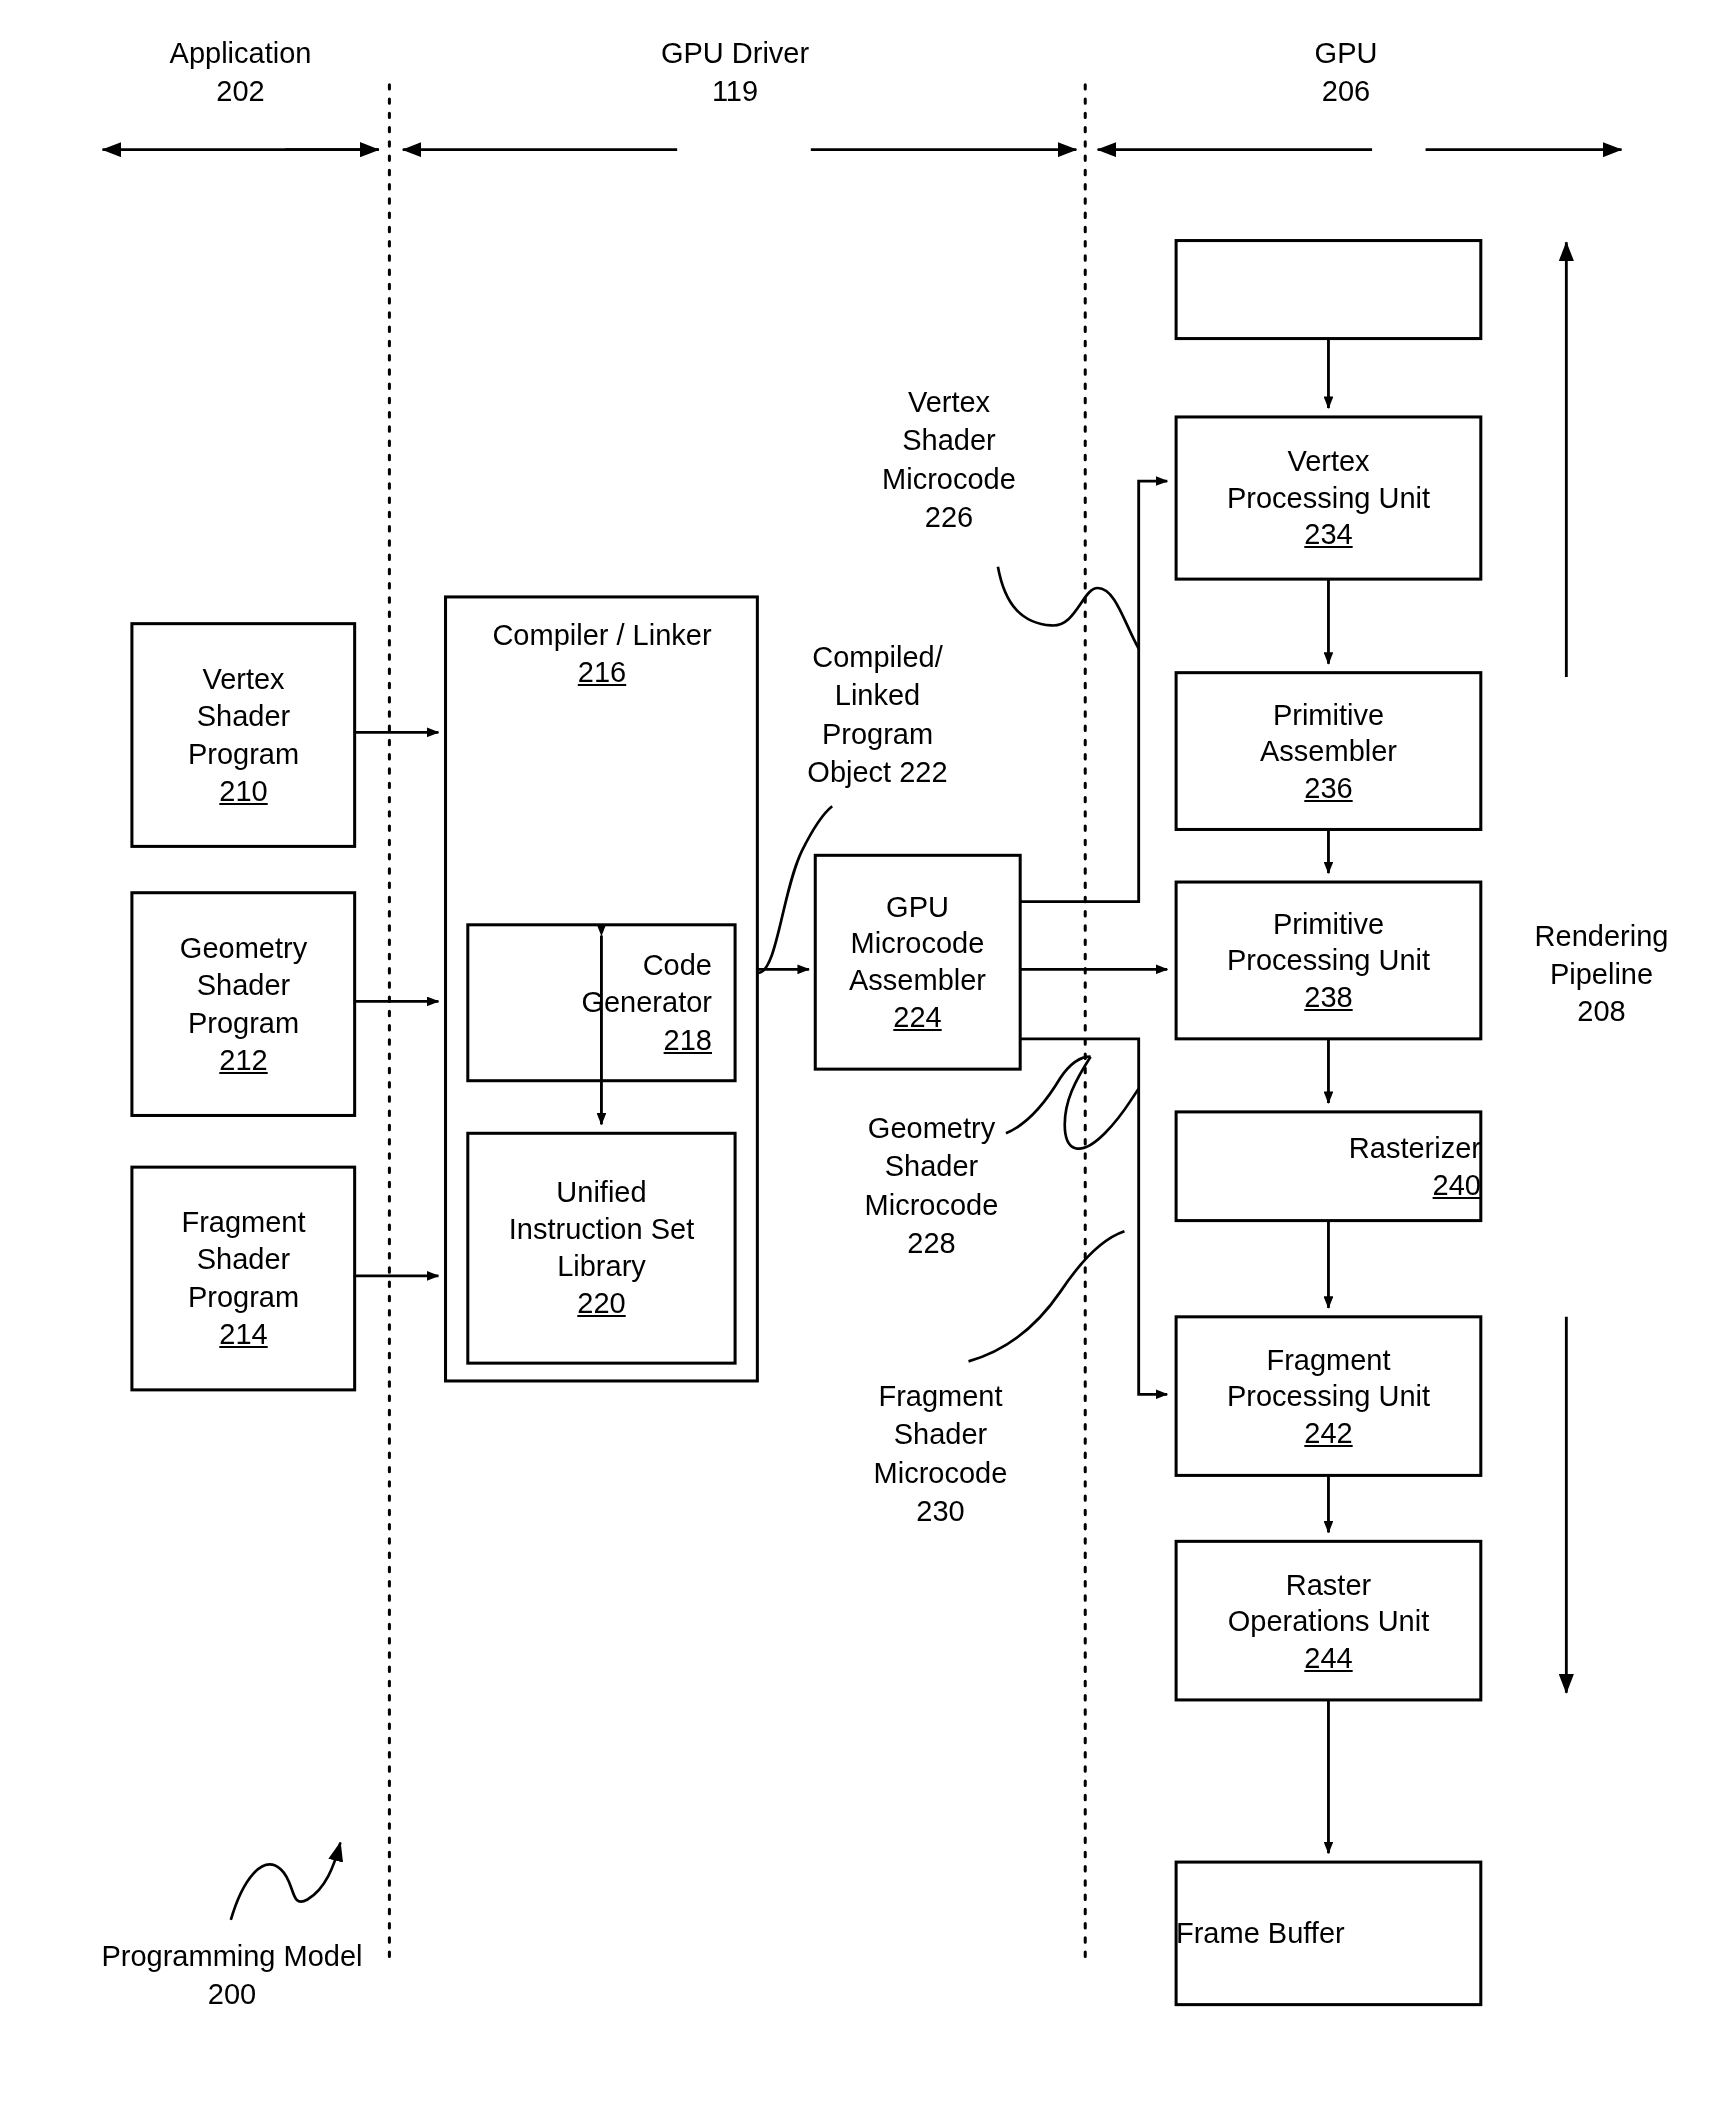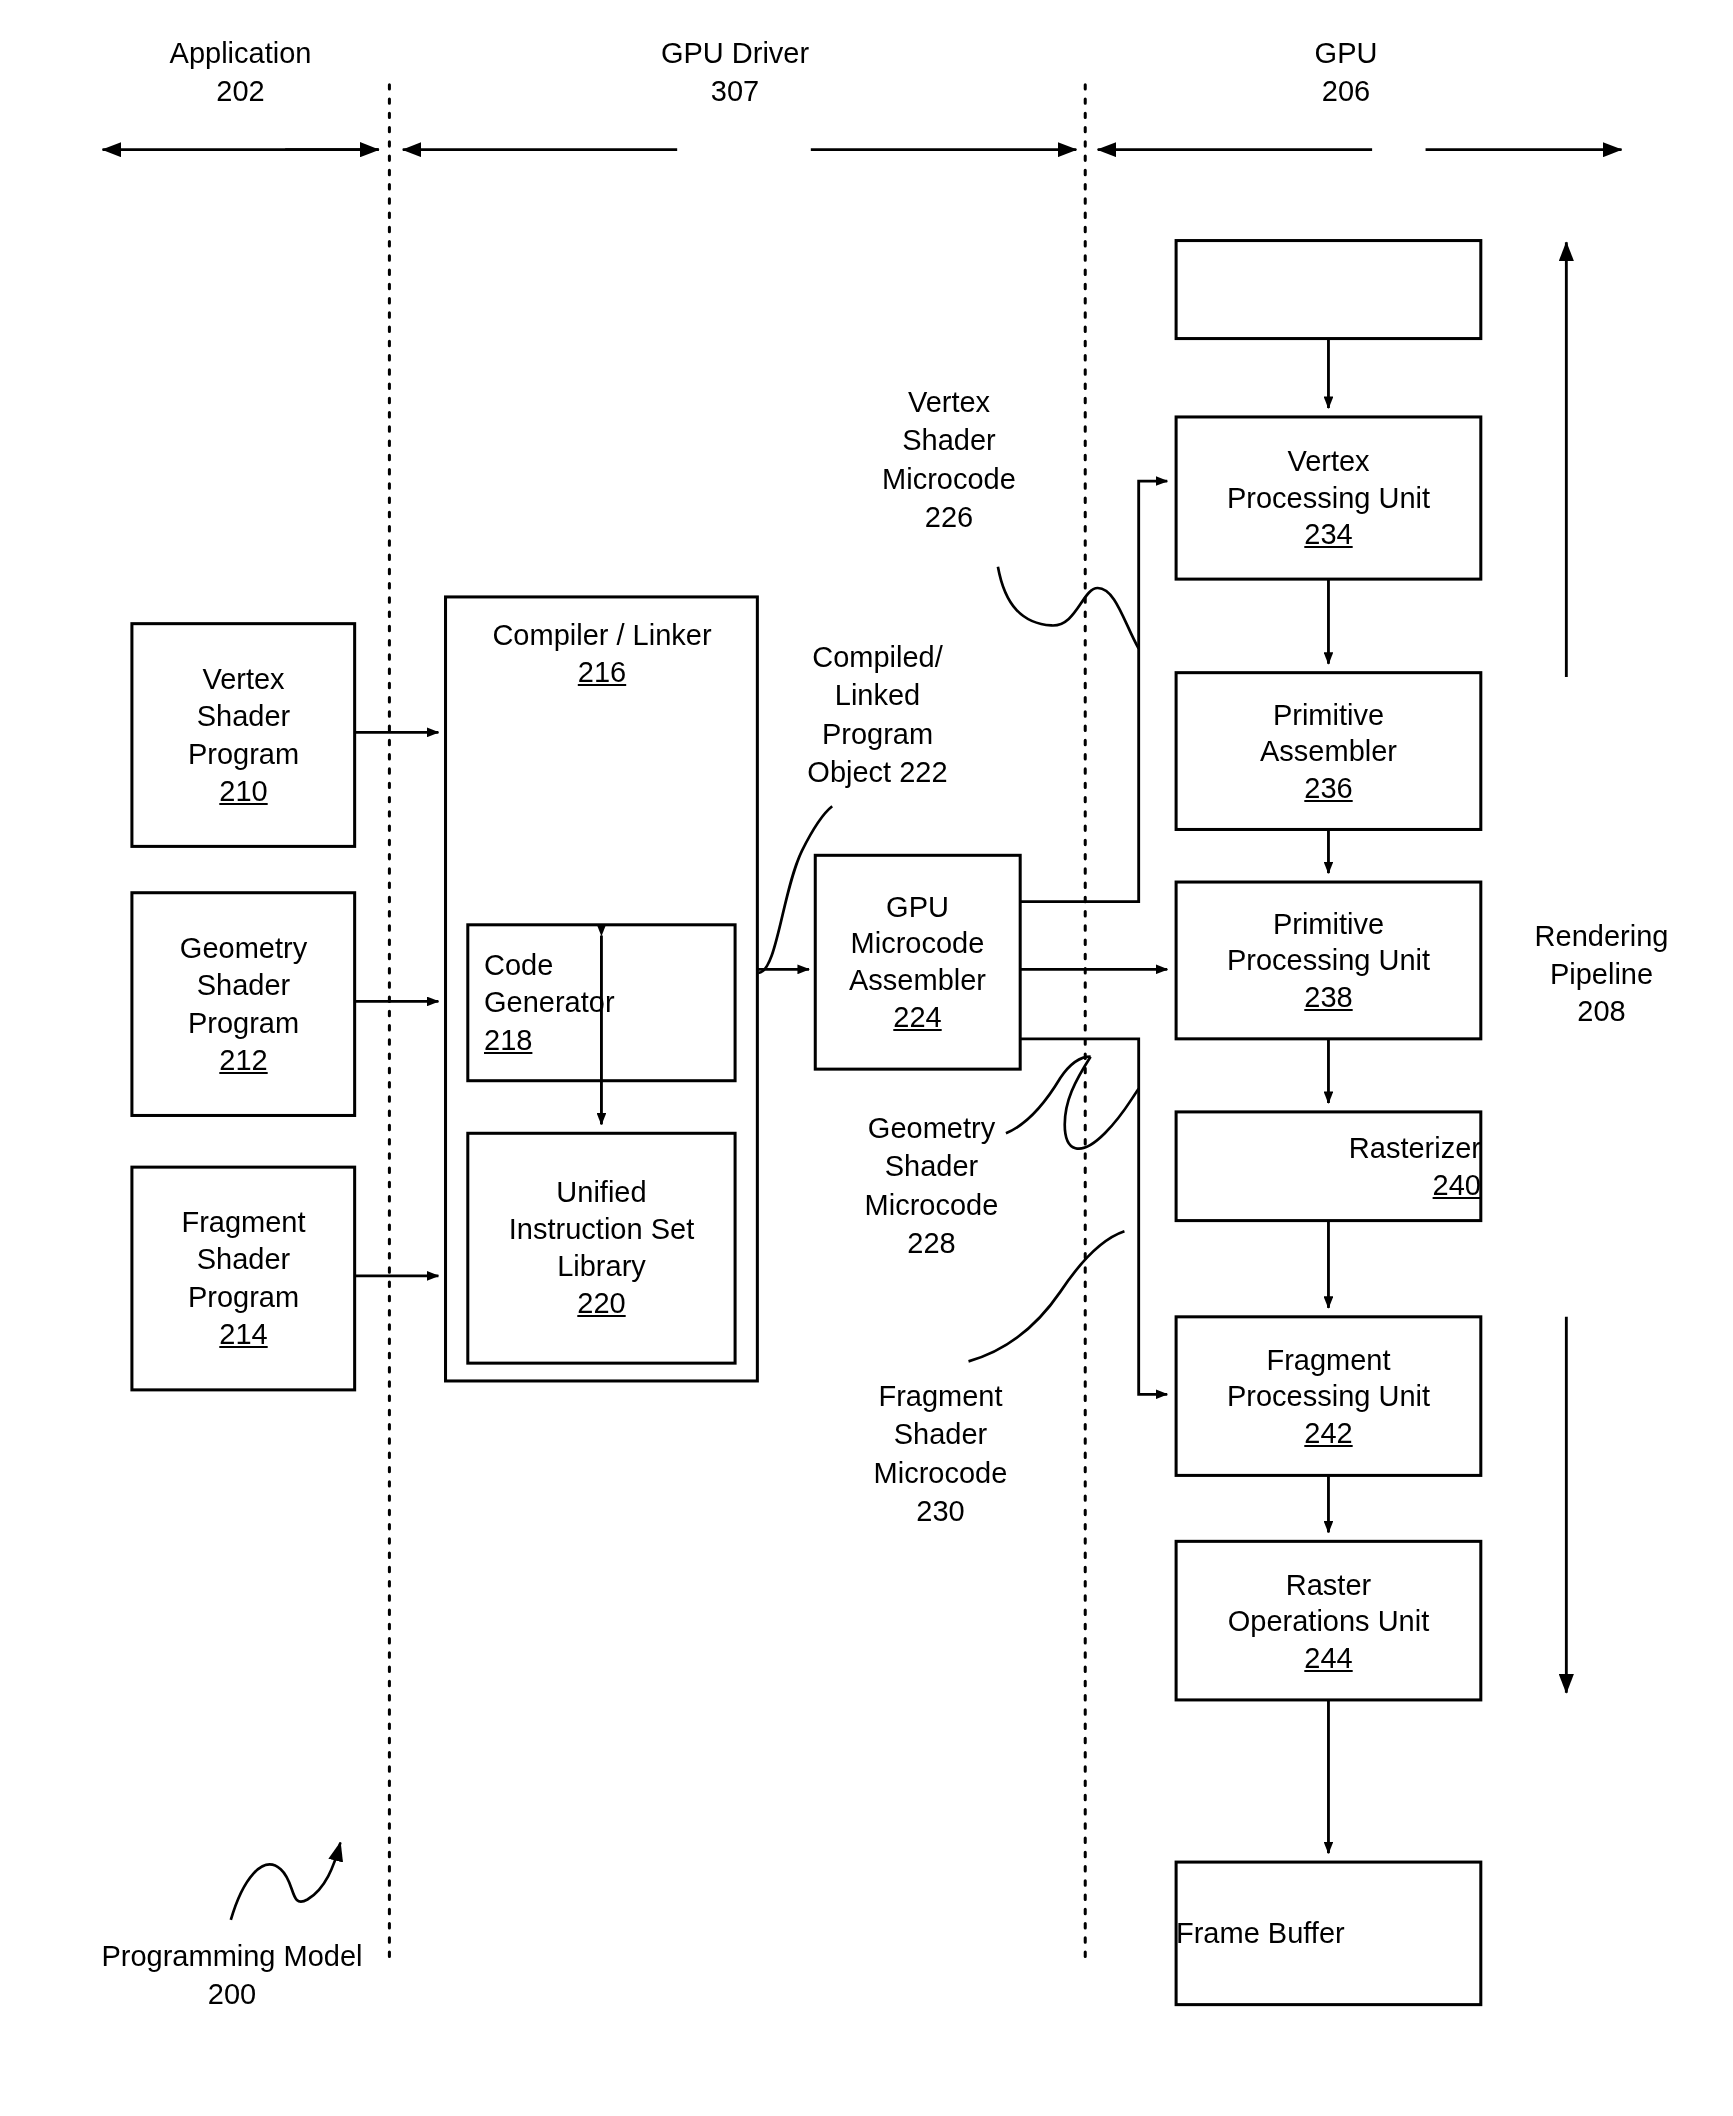--- a/index.html
+++ b/index.html
@@ -135,21 +135,21 @@
     <path class="curve" d="M259,2155 C272,2110 295,2080 315,2098 C332,2113 325,2143 345,2132 C365,2120 375,2095 382,2068" marker-end="url(#ahb)"></path>
   </g>
 </svg>
 
 <div style="position:absolute;left:98px;top:37px;width:285px;text-align:center;">
   <div class="t">Application</div>
   <div class="t" style="margin-top:5.3px;">202</div>
 </div>
 <div style="position:absolute;left:588px;top:37px;width:294px;text-align:center;">
   <div class="t">GPU Driver</div>
-  <div class="t" style="margin-top:5.3px;">307</div>
+  <div class="t" style="margin-top:5.3px;">119</div>
 </div>
 <div style="position:absolute;left:1248px;top:37px;width:196px;text-align:center;">
   <div class="t">GPU</div>
   <div class="t" style="margin-top:5.3px;">206</div>
 </div>
 
 <div style="position:absolute;left:132px;top:624px;width:223px;height:223px;display:flex;flex-direction:column;align-items:center;justify-content:center;line-height:1.28;">
   <div class="t">Vertex</div>
   <div class="t">Shader</div>
   <div class="t">Program</div>
@@ -165,21 +165,21 @@
   <div class="t">Fragment</div>
   <div class="t">Shader</div>
   <div class="t">Program</div>
   <div class="t u">214</div>
 </div>
 
 <div style="position:absolute;left:446px;top:617px;width:312px;text-align:center;line-height:1.28;">
   <div class="t">Compiler / Linker</div>
   <div class="t u">216</div>
 </div>
-<div style="position:absolute;left:468px;top:925px;width:244px;height:156px;display:flex;flex-direction:column;align-items:flex-start;justify-content:center;line-height:1.28;margin-left:16px;">
+<div style="position:absolute;left:468px;top:925px;width:244px;height:156px;display:flex;flex-direction:column;align-items:flex-end;justify-content:center;line-height:1.28;">
   <div class="t">Code</div>
   <div class="t">Generator</div>
   <div class="t u">218</div>
 </div>
 <div style="position:absolute;left:468px;top:1133px;width:267px;height:230px;display:flex;flex-direction:column;align-items:center;justify-content:center;line-height:1.28;text-align:right;">
   <div class="t">Unified</div>
   <div class="t">Instruction Set</div>
   <div class="t">Library</div>
   <div class="t u">220</div>
 </div>

